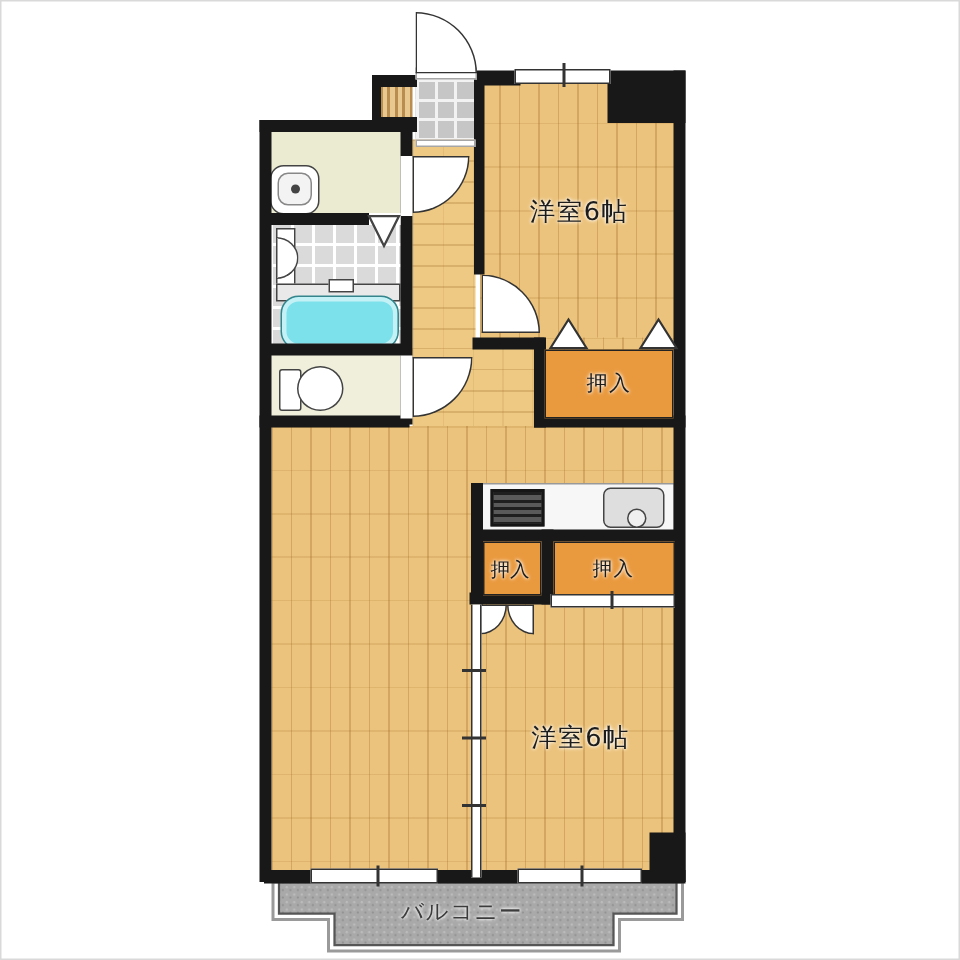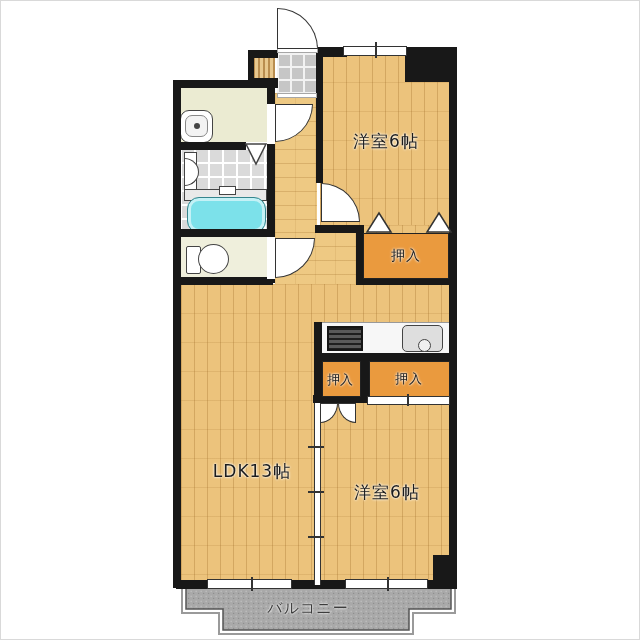--- a/index.html
+++ b/index.html
@@ -139,17 +139,16 @@
   <svg class="overlay" width="640" height="640">
     <polygon points="367,232 391,232 379,213" fill="#fff" stroke="#333" stroke-width="1.5"></polygon>
     <polygon points="427,232 451,232 439,213" fill="#fff" stroke="#333" stroke-width="1.5"></polygon>
     <polygon points="246,144 266,144 256,164" fill="#fff" stroke="#444" stroke-width="1.5"></polygon>
   </svg>
 
   <span class="lbl" style="left:386px;top:141px;font-size:17px;">洋室6帖</span>
   <span class="lbl" style="left:406px;top:256px;font-size:14px;">押入</span>
   <span class="lbl" style="left:340px;top:380px;font-size:13px;letter-spacing:0;">押入</span>
   <span class="lbl" style="left:409px;top:379px;font-size:13px;">押入</span>
-  <span class="lbl" style="left:252px;top:471px;font-size:17px;">LDK13帖</span>
   <span class="lbl" style="left:387px;top:492px;font-size:17px;">洋室6帖</span>
   <span class="lbl" style="left:308px;top:608px;font-size:15px;color:#3c3c3c;">バルコニー</span>
 
 </div>
 
 </body></html>

